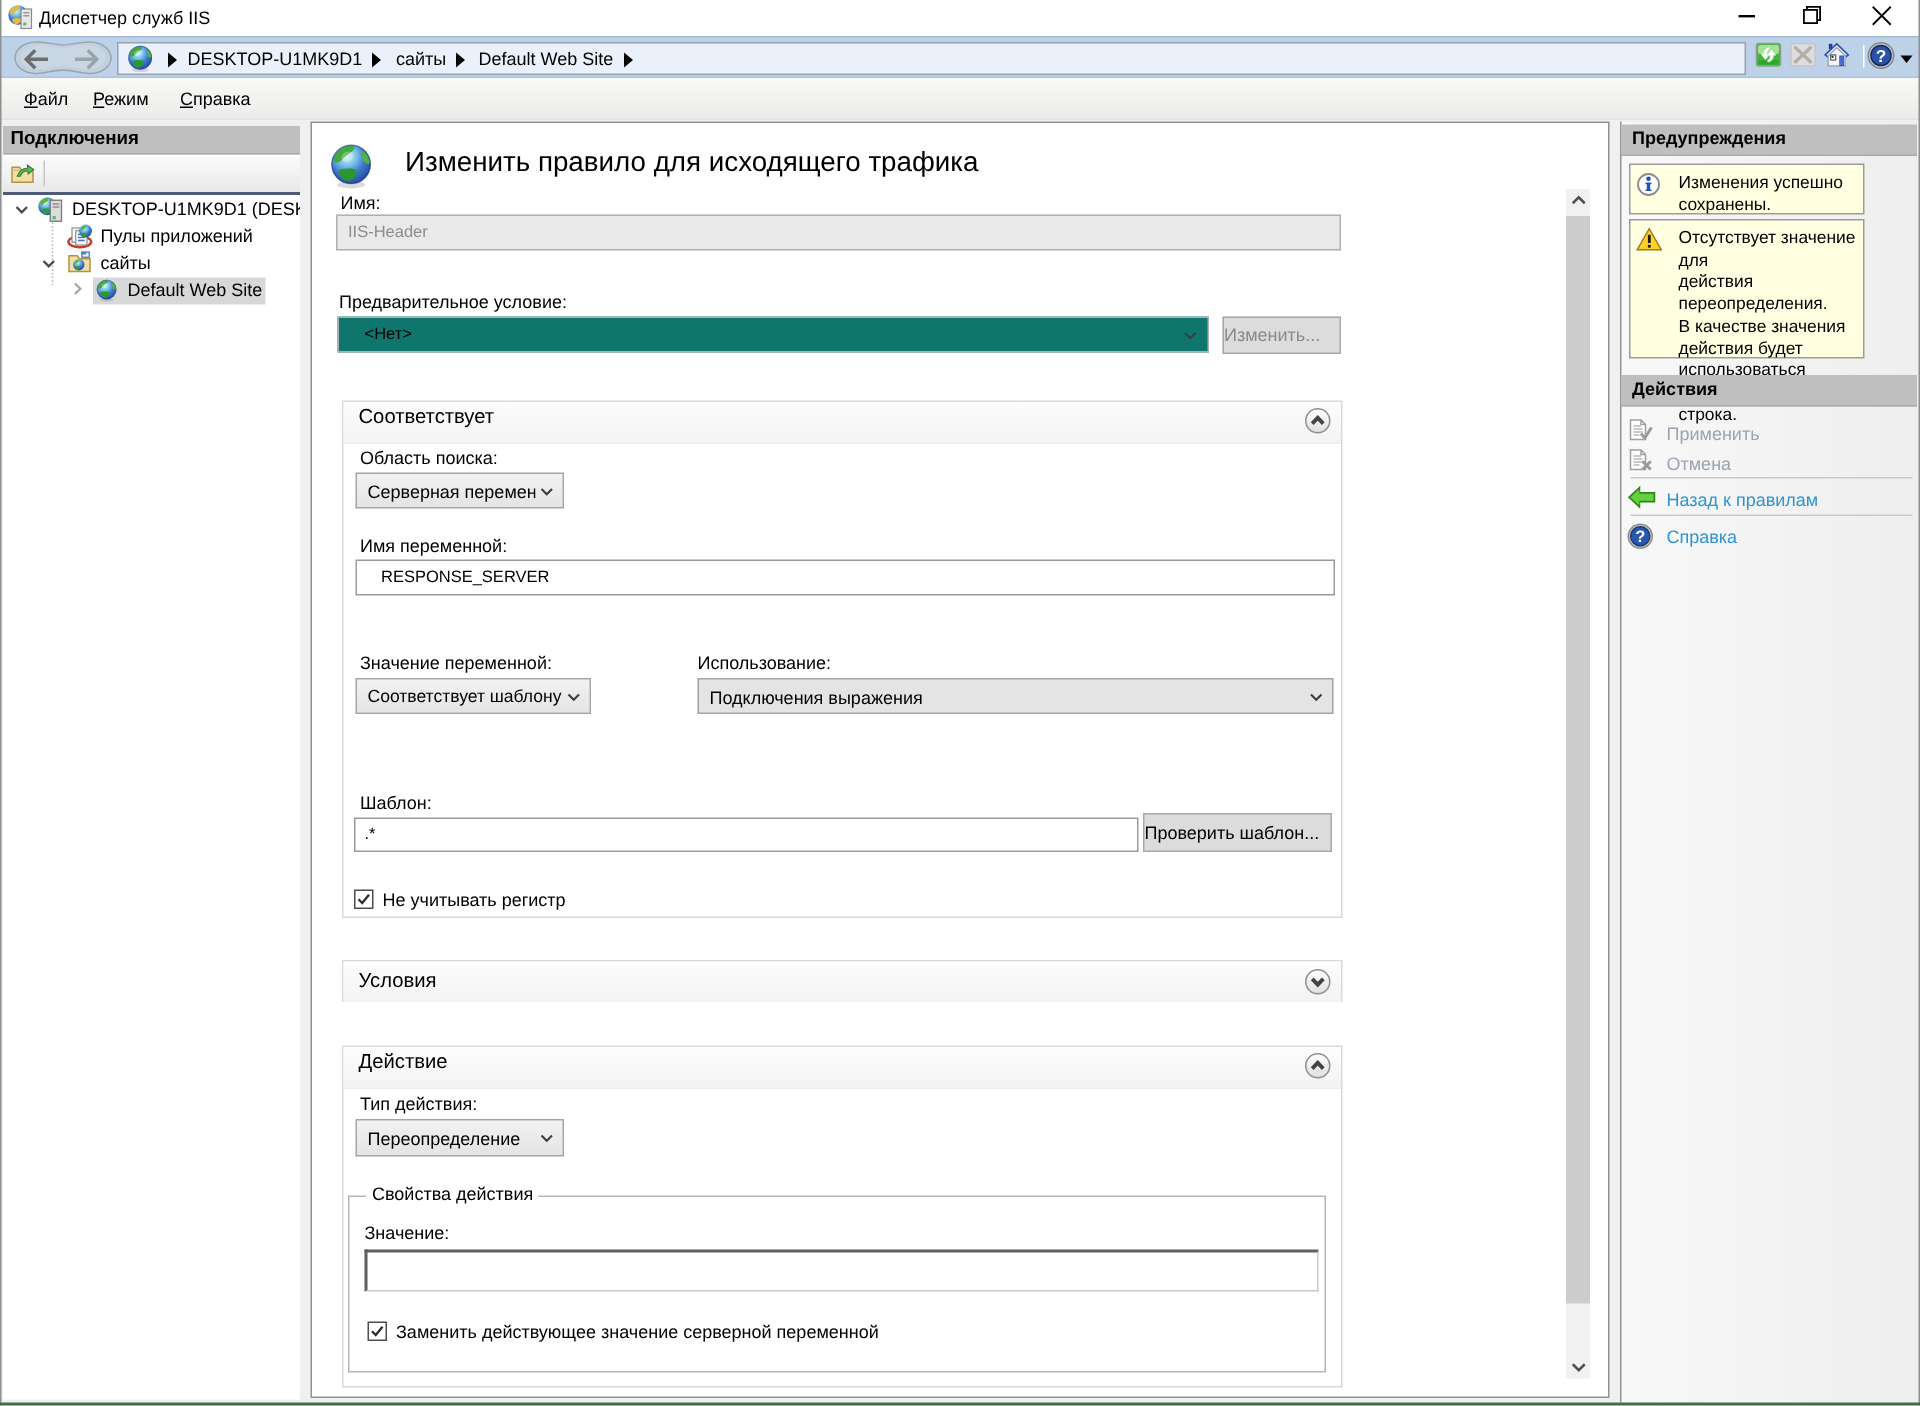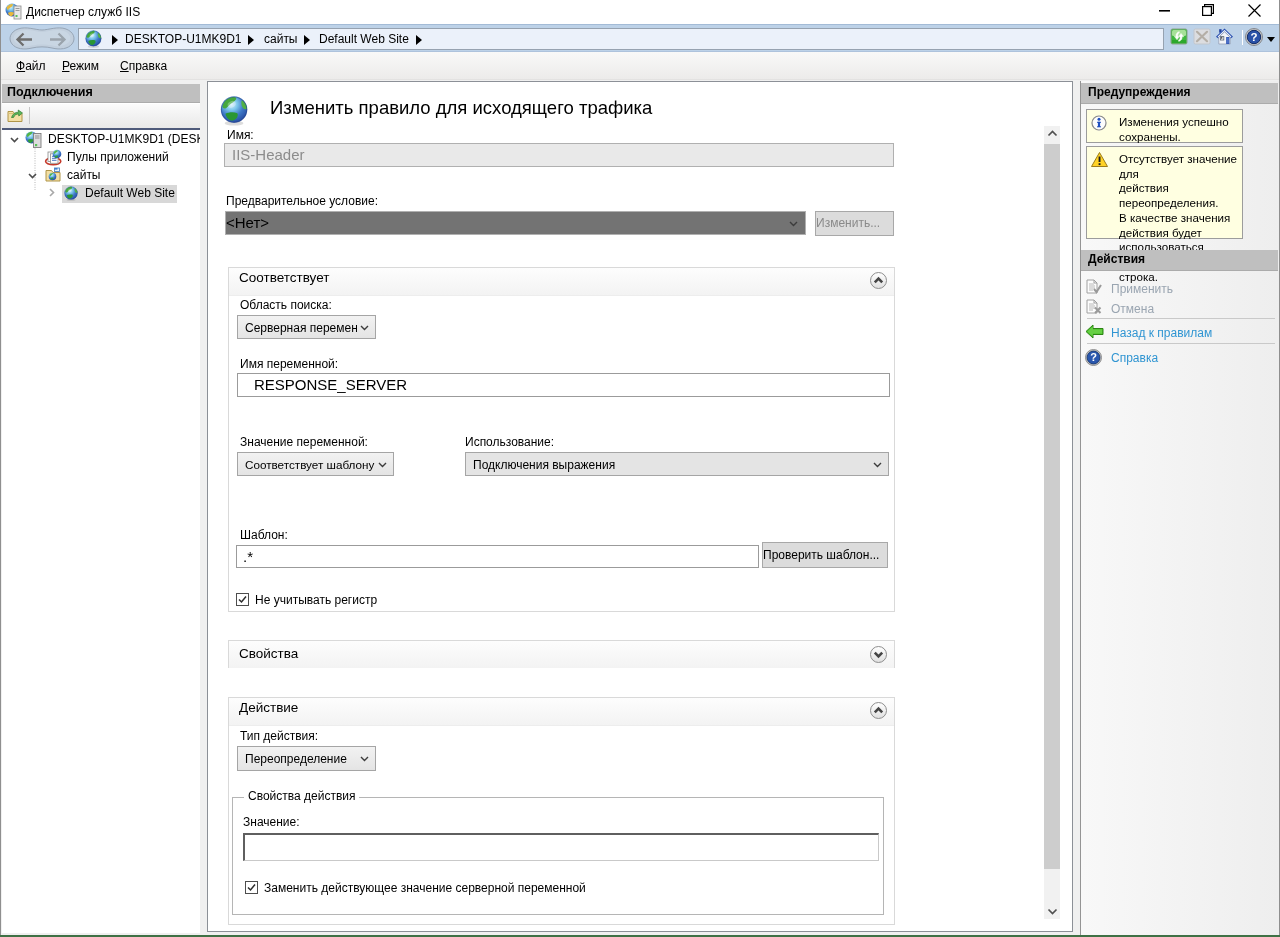--- a/index.html
+++ b/index.html
@@ -19,21 +19,21 @@
 .mitem u{text-decoration:underline}
 
 #lp{left:2px;top:84px;width:198px;height:849px;background:#fff}
 #lph{left:0;top:0;width:198px;height:19px;background:#bfbfbf;border-bottom:1px solid #ababab}
 #lph span{position:absolute;left:5px;top:1px;font-weight:bold;font-size:12.5px}
 #lptb{left:0;top:20px;width:198px;height:26px;background:linear-gradient(#fbfbfb,#e8e8e8);border-bottom:2px solid #4e5a7a}
 .treetxt{font-size:12px;line-height:18px;white-space:nowrap}
 
 #cp{left:207px;top:81px;width:866px;height:851px;background:#fff;border:1px solid #8c9097;overflow:hidden}
 .lbl{font-size:12px;line-height:14px;white-space:nowrap}
-.inp{position:absolute;border:1px solid #b0b0b0;background:#e9e9e9;font-size:15px}
+.inp{position:absolute;border:1px solid #b0b0b0;background:#e9e9e9;font-size:11px}
 .sect{position:absolute;left:20px;width:667px;border:1px solid #d9d9d9;background:#fff}
 .secthead{position:absolute;left:0;top:0;width:100%;height:28px;background:linear-gradient(#fdfdfd,#f3f3f3);border-bottom:1px solid #ededed}
 .secthead span{position:absolute;left:10px;top:2px;font-size:13.5px}
 .combo{position:absolute;border:1px solid #a5a5a5;background:linear-gradient(#f2f2f2,#e4e4e4);font-size:12px}
 .combo span{position:absolute;left:7px;top:5px;white-space:nowrap}
 .btn{position:absolute;border:1px solid #a8a8a8;background:#dcdcdc;font-size:12px;}
 .chk{position:absolute;width:13px;height:13px;background:#fff;border:1px solid #4d4d4d}
 
 #rp{left:1080px;top:81px;width:199px;height:854px;background:linear-gradient(90deg,#f8f8f8,#eeeeee);border-left:1px solid #949494}
 .rph{position:absolute;left:0;width:197px;height:21px;background:#bfbfbf;border-bottom:1px solid #ababab}
@@ -220,21 +220,21 @@
   </div>
  </div>
  <div class="a" id="cp">
   <svg style="left:12px;top:13px" width="30" height="31" viewBox="0 0 32 32">
         <use href="#globe"></use>
       </svg>
   <div class="a" style="left:62px;top:15px;font-size:18.5px;white-space:nowrap">Изменить правило для исходящего трафика</div>
   <div class="a lbl" style="left:19px;top:46px">Имя:</div>
   <div class="a inp" style="left:16px;top:61px;width:670px;height:24px;color:#8c8c8c;line-height:22px;padding-left:7px">IIS-Header</div>
   <div class="a lbl" style="left:18px;top:112px">Предварительное условие:</div>
-  <div class="a inp" style="left:17px;top:129px;width:581px;height:24px;background:#737373;line-height:22px;padding-left:0">&lt;Нет&gt;<svg style="right:7px;top:9px;position:absolute" width="9" height="6" viewBox="0 0 9 6">
+  <div class="a inp" style="left:17px;top:129px;width:581px;height:24px;background:#0f766e;line-height:22px;padding-left:17px">&lt;Нет&gt;<svg style="right:7px;top:9px;position:absolute" width="9" height="6" viewBox="0 0 9 6">
           <path d="M1 1 L4.5 4.5 L8 1" fill="none" stroke="#3c3c3c" stroke-width="1.4"></path>
         </svg></div>
   <div class="a btn" style="left:607px;top:129px;width:79px;height:25px;line-height:23px;color:#8a8a8a">Изменить...</div>
 
   <div class="sect" style="top:185px;height:345px">
    <div class="secthead">
           <span>Соответствует</span>
         </div>
    <svg style="left:641px;top:4px" width="17" height="17" viewBox="0 0 17 17">
           <defs>
@@ -275,21 +275,21 @@
    <div class="chk" style="left:7px;top:325px">
           <svg style="left:1px;top:1px;position:absolute" width="9" height="9" viewBox="0 0 9 9">
             <path d="M1 4.5 L3.5 7 L8 1.5" fill="none" stroke="#2c2c2c" stroke-width="1.5"></path>
           </svg>
         </div>
    <div class="a lbl" style="left:26px;top:325px">Не учитывать регистр</div>
   </div>
 
   <div class="sect" style="top:558px;height:28px">
    <div class="secthead" style="height:27px;border-bottom:none">
-          <span style="top:5px">Свойства</span>
+          <span style="top:5px">Условия</span>
         </div>
    <svg style="left:641px;top:5px" width="17" height="17" viewBox="0 0 17 17">
           <circle cx="8.5" cy="8.5" r="8" fill="url(#cbg)" stroke="#8e8e8e"></circle>
           <path d="M4.8 6.6 L8.5 10.4 L12.2 6.6" fill="none" stroke="#444" stroke-width="2.6"></path>
         </svg>
   </div>
 
   <div class="sect" style="top:615px;height:228px">
    <div class="secthead">
           <span>Действие</span>

